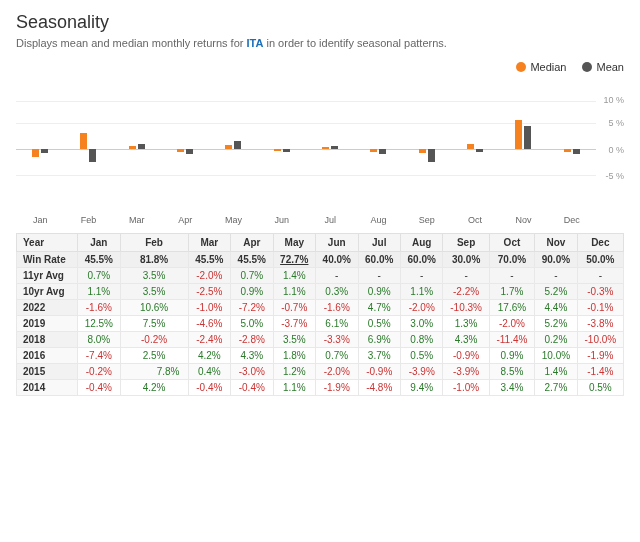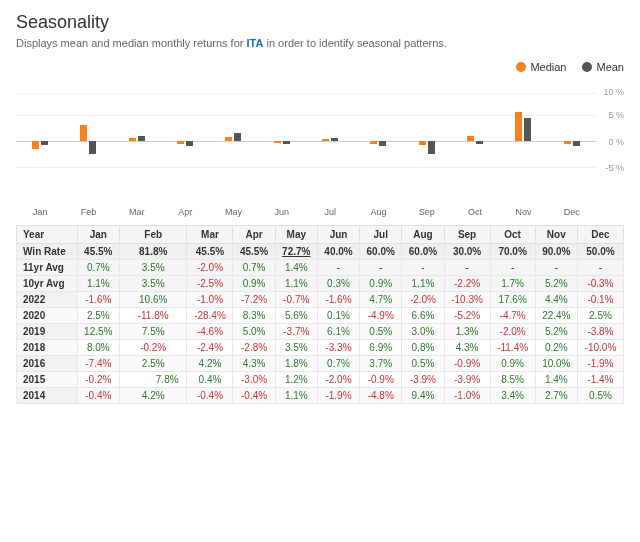--- a/index.html
+++ b/index.html
@@ -1,21 +1,21 @@
 <!DOCTYPE html>
 <html><head>
   <meta charset="utf-8">
   <style>
     * { box-sizing: border-box; margin: 0; padding: 0; }
     body { font-family: Arial, sans-serif; font-size: 11px; background: #fff; color: #333; width: 640px; }
     .container { padding: 12px 16px; }
     h2 { font-size: 18px; font-weight: normal; color: #333; margin-bottom: 4px; }
     .subtitle { font-size: 11px; color: #666; margin-bottom: 12px; }
     .subtitle span.ticker { color: #1a6fba; font-weight: bold; }
-    .legend { display: flex; justify-content: flex-end; gap: 16px; margin-bottom: 12px; font-size: 11px; align-items: center; }
+    .legend { display: flex; justify-content: flex-end; gap: 16px; margin-bottom: 20px; font-size: 11px; align-items: center; }
     .legend-item { display: flex; align-items: center; gap: 4px; }
     .legend-dot { width: 10px; height: 10px; border-radius: 50%; }
     .table-section { margin-top: 8px; }
     table { width: 100%; border-collapse: collapse; font-size: 10px; }
     th { background: #f5f5f5; border: 1px solid #e0e0e0; padding: 3px 4px; text-align: center; font-weight: bold; color: #333; }
     th.year-col { text-align: left; padding-left: 6px; }
     td { border: 1px solid #e8e8e8; padding: 2px 4px; text-align: center; color: #333; }
     td.year-col { text-align: left; padding-left: 6px; font-weight: bold; background: #f9f9f9; }
     tr:nth-child(even) td { background: #fafafa; }
     tr:nth-child(even) td.year-col { background: #f2f2f2; }
@@ -197,35 +197,20 @@
             <td style="color: rgb(204, 51, 51);">-0.7%</td>
             <td style="color: rgb(204, 51, 51);">-1.6%</td>
             <td style="color: rgb(42, 122, 42);">4.7%</td>
             <td style="color: rgb(204, 51, 51);">-2.0%</td>
             <td style="color: rgb(204, 51, 51);">-10.3%</td>
             <td style="color: rgb(42, 122, 42);">17.6%</td>
             <td style="color: rgb(42, 122, 42);">4.4%</td>
             <td style="color: rgb(204, 51, 51);">-0.1%</td>
           </tr>
           <tr>
-            <td class="year-col">2020</td>
-            <td style="color: rgb(42, 122, 42);">2.5%</td>
-            <td style="color: rgb(204, 51, 51);">-11.8%</td>
-            <td style="color: rgb(204, 51, 51);">-28.4%</td>
-            <td style="color: rgb(42, 122, 42);">8.3%</td>
-            <td style="color: rgb(42, 122, 42);">5.6%</td>
-            <td style="color: rgb(42, 122, 42);">0.1%</td>
-            <td style="color: rgb(204, 51, 51);">-4.9%</td>
-            <td style="color: rgb(42, 122, 42);">6.6%</td>
-            <td style="color: rgb(204, 51, 51);">-5.2%</td>
-            <td style="color: rgb(204, 51, 51);">-4.7%</td>
-            <td style="color: rgb(42, 122, 42);">22.4%</td>
-            <td style="color: rgb(42, 122, 42);">2.5%</td>
-          </tr>
-          <tr>
             <td class="year-col">2019</td>
             <td style="color: rgb(42, 122, 42);">12.5%</td>
             <td style="color: rgb(42, 122, 42);">7.5%</td>
             <td style="color: rgb(204, 51, 51);">-4.6%</td>
             <td style="color: rgb(42, 122, 42);">5.0%</td>
             <td style="color: rgb(204, 51, 51);">-3.7%</td>
             <td style="color: rgb(42, 122, 42);">6.1%</td>
             <td style="color: rgb(42, 122, 42);">0.5%</td>
             <td style="color: rgb(42, 122, 42);">3.0%</td>
             <td style="color: rgb(42, 122, 42);">1.3%</td>

